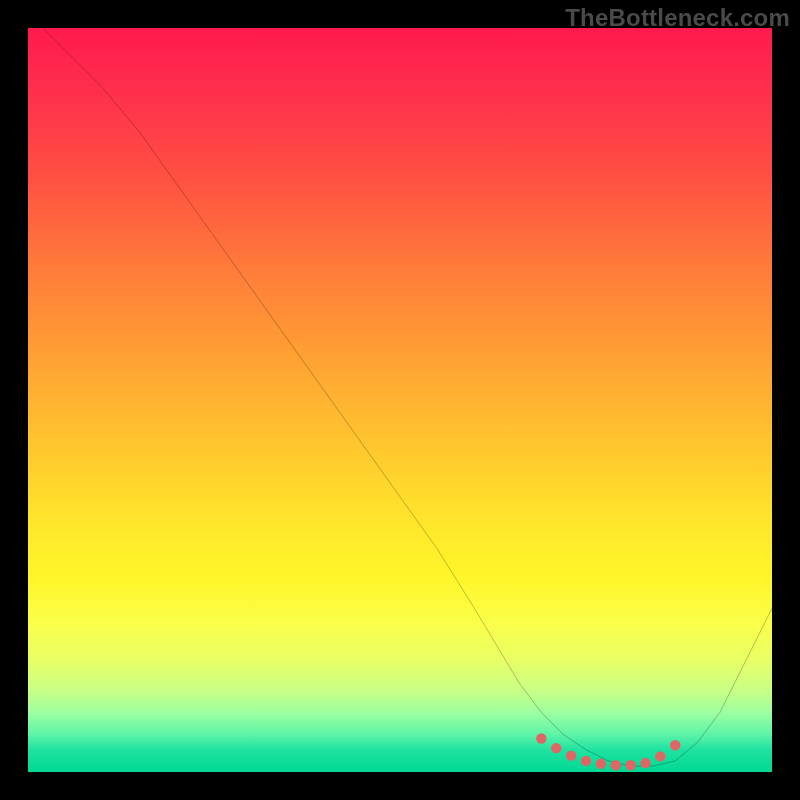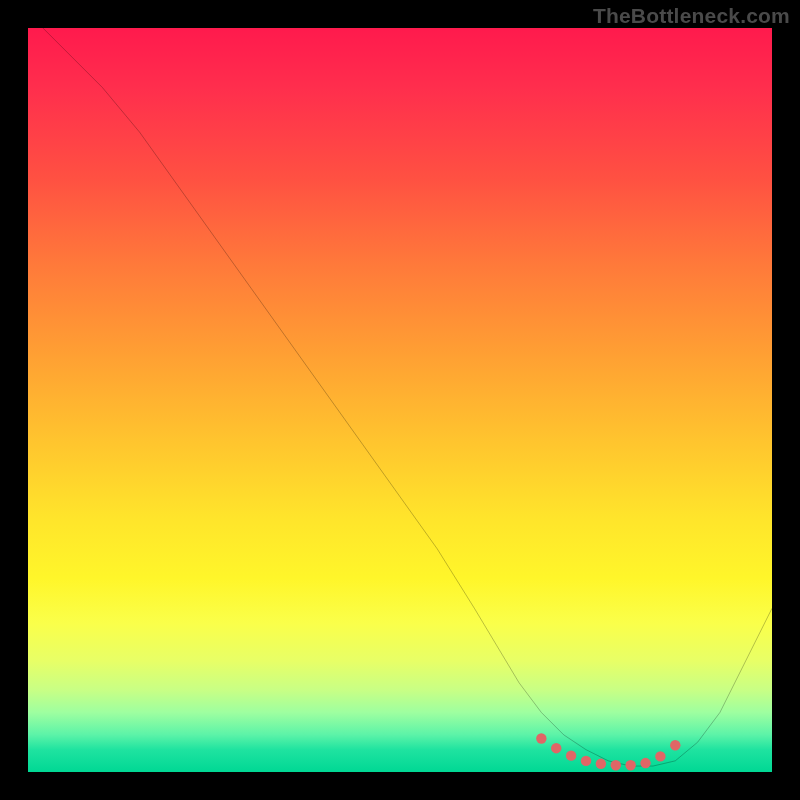--- a/index.html
+++ b/index.html
@@ -15,21 +15,21 @@
     position: relative;
     width: 800px;
     height: 800px;
     background: #000;
   }
   .watermark {
     position: absolute;
     top: 4px;
     right: 10px;
     color: #4a4a4a;
-    font-size: 21px;
+    font-size: 24px;
     font-weight: 600;
     letter-spacing: 0.2px;
     z-index: 10;
     user-select: none;
   }
   .plot {
     position: absolute;
     left: 28px;
     top: 28px;
     width: 744px;

